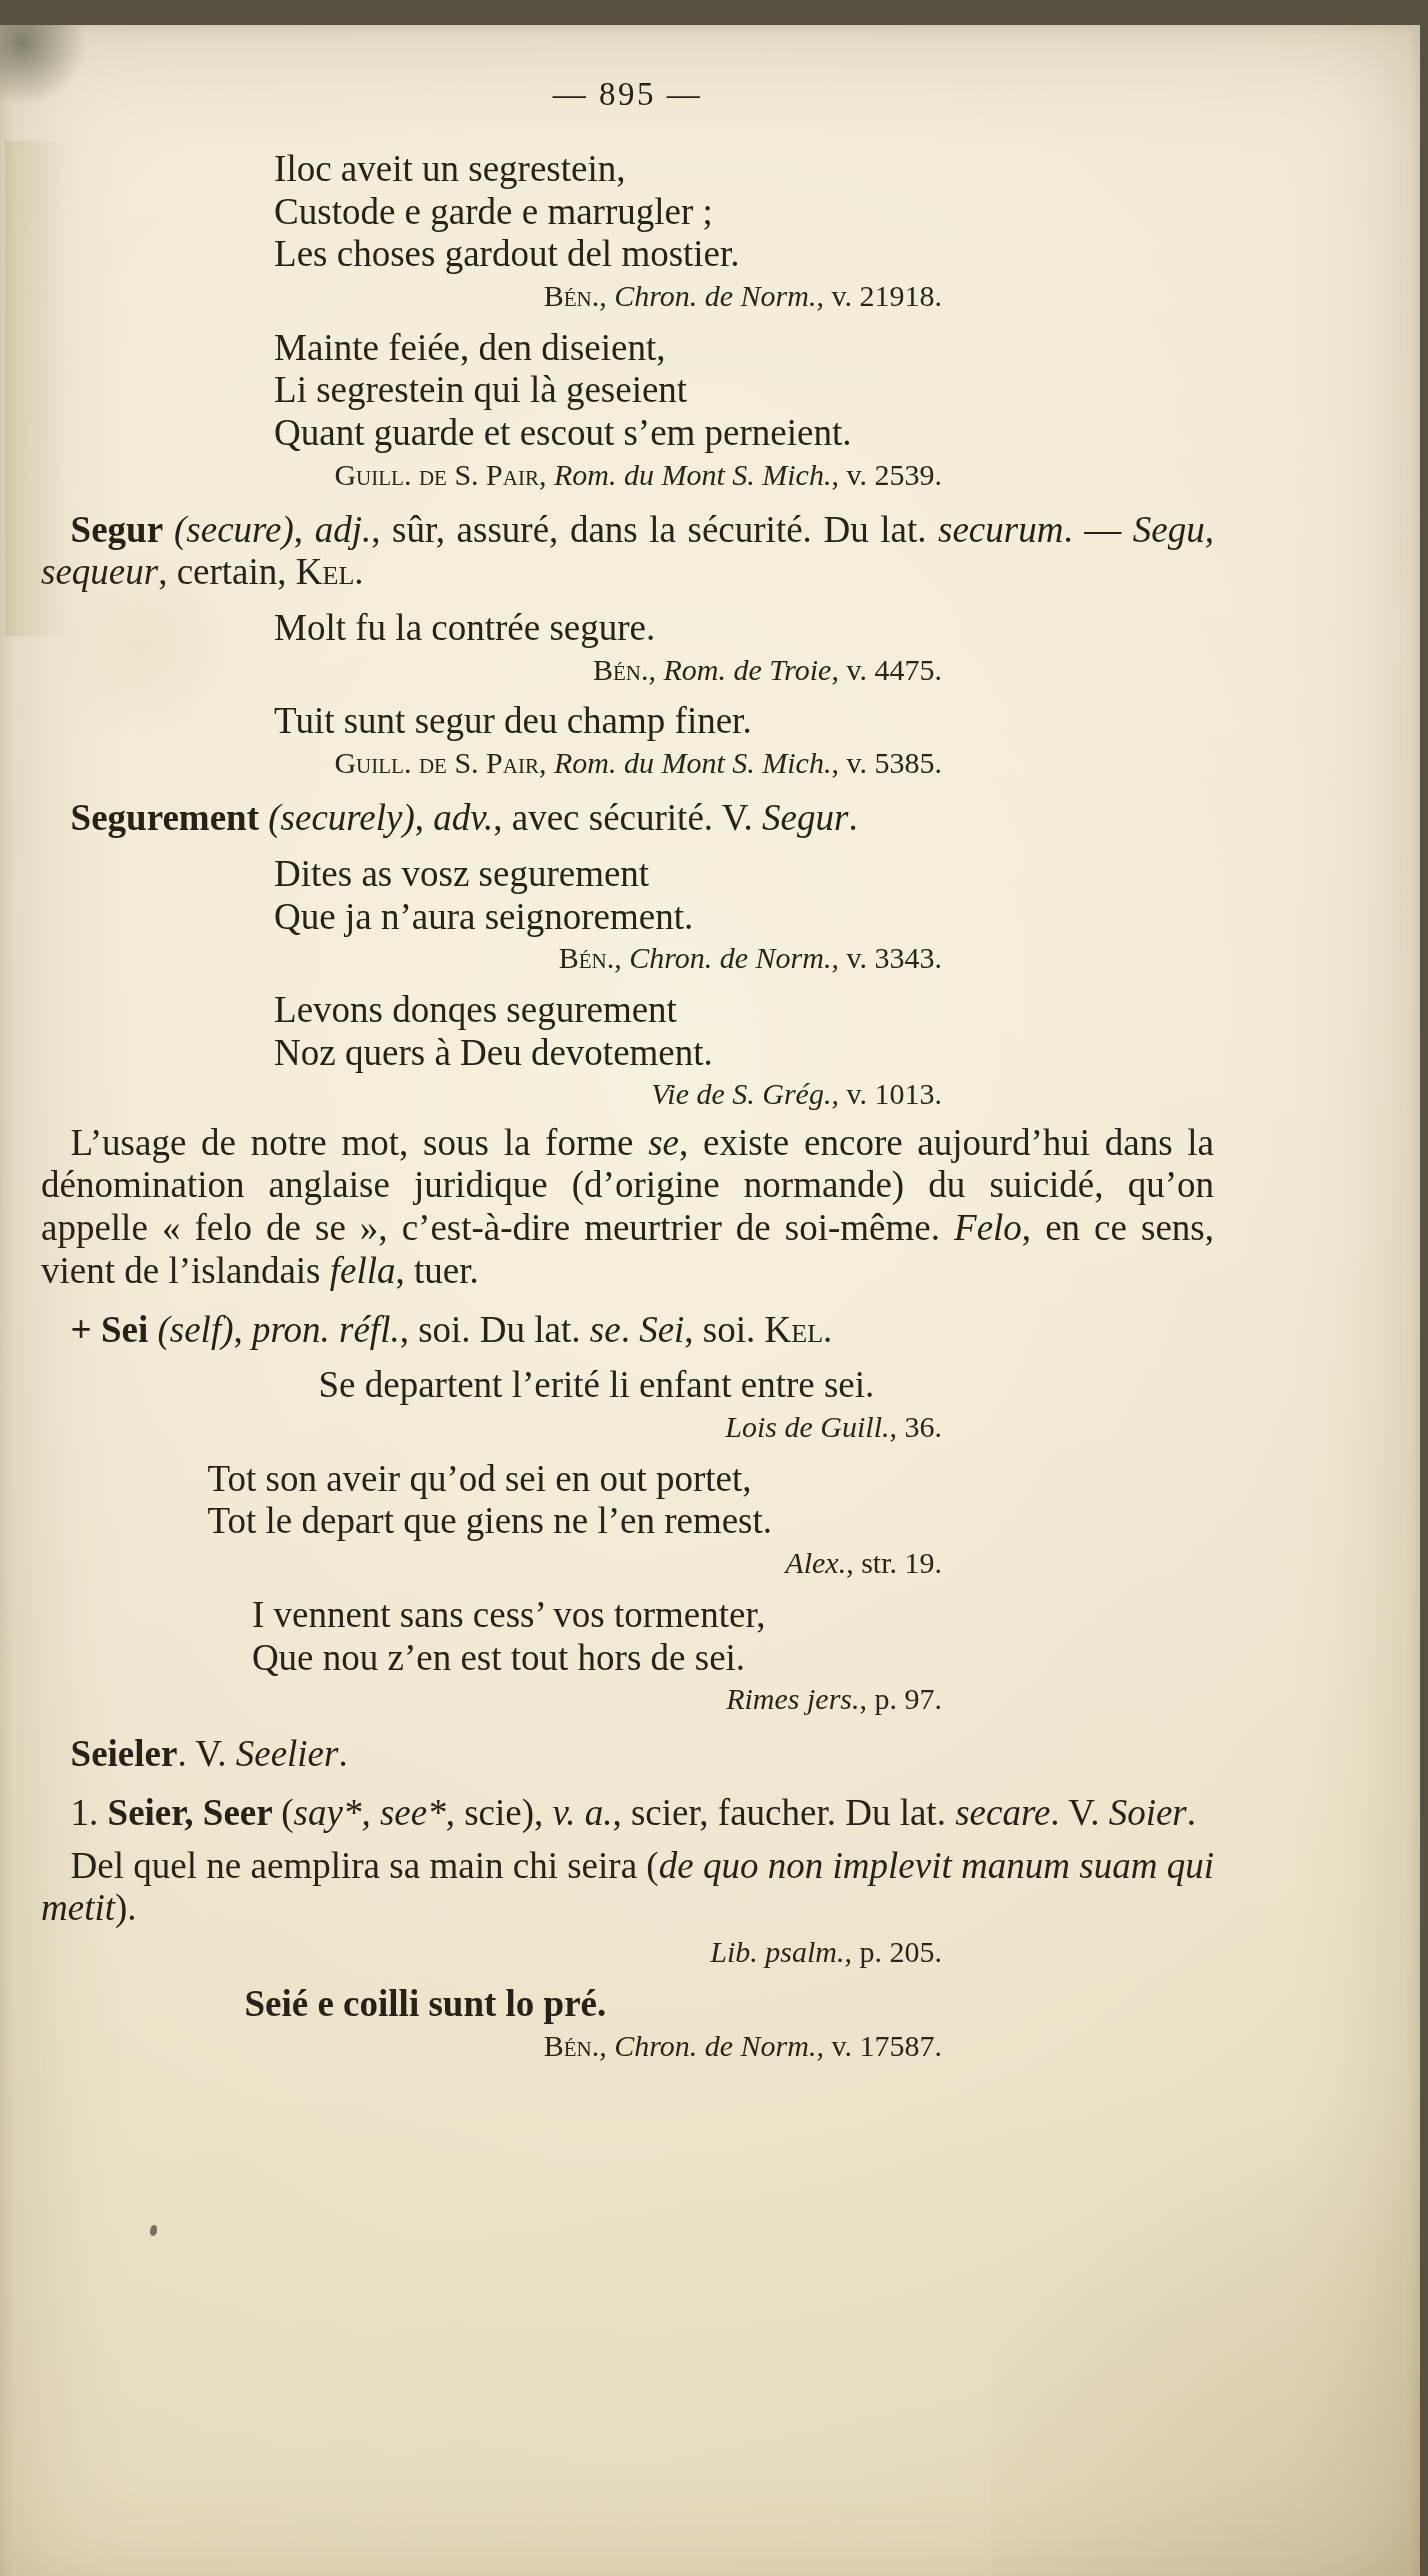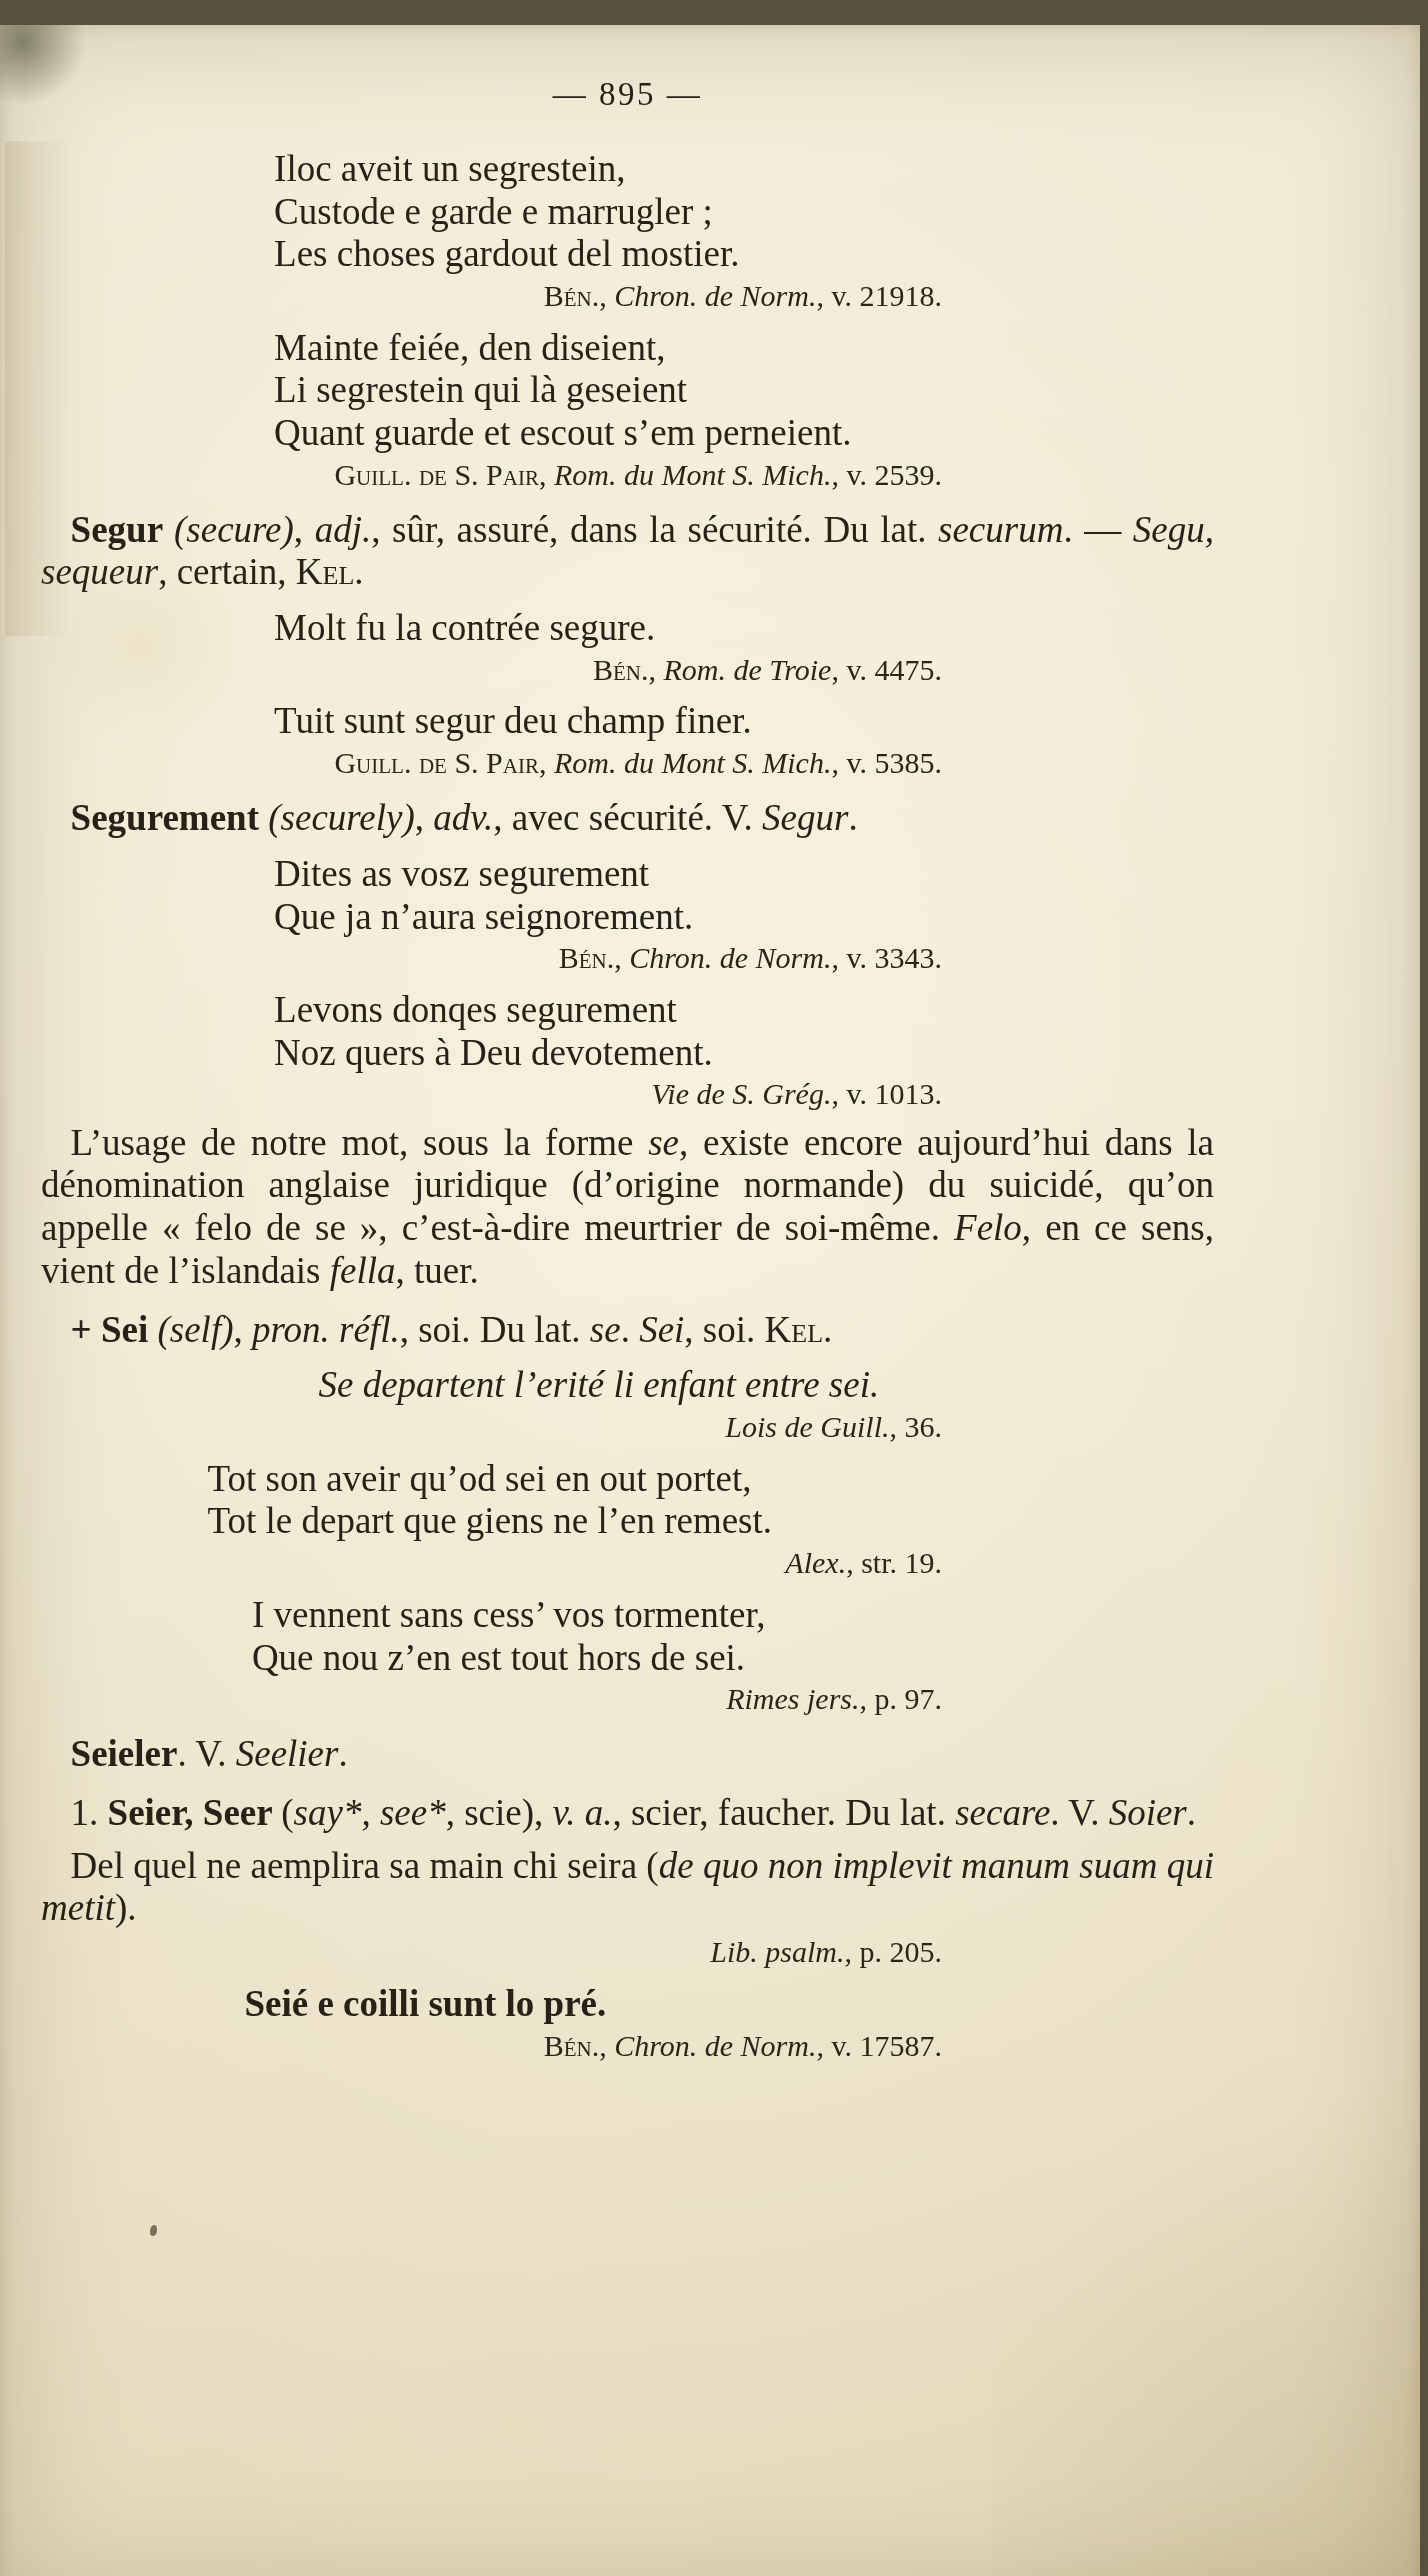--- a/index.html
+++ b/index.html
@@ -84,21 +84,21 @@
         <div class="vline">Que ja n’aura seignorement.</div>
       </div>
       <div class="block citation"><span class="sc">Bén., </span><i>Chron. de Norm.</i><span>, v. 3343.</span></div>
       <div class="block verse" style="margin-left: 6.3em;">
         <div class="vline">Levons donqes segurement</div>
         <div class="vline">Noz quers à Deu devotement.</div>
       </div>
       <div class="block citation"><i>Vie de S. Grég.</i><span>, v. 1013.</span></div>
       <div class="block para"><span>L’usage de notre mot, sous la forme </span><i>se</i><span>, existe encore aujourd’hui dans la dénomination anglaise juridique (d’origine normande) du suicidé, qu’on appelle « felo de se », c’est-à-dire meurtrier de soi-même. </span><i>Felo</i><span>, en ce sens, vient de l’islandais </span><i>fella</i><span>, tuer.</span></div>
       <div class="block entry"><b>+ Sei </b><i>(self)</i><span>, </span><i>pron. réfl.</i><span>, soi. Du lat. </span><i>se</i><span>. </span><i>Sei</i><span>, soi. </span><span class="sc">Kel</span><span>.</span></div>
-      <div class="block verse" style="margin-left: 7.5em; font-style: italic;">
+      <div class="block verse" style="margin-left: 7.5em;">
         <div class="vline">Se departent l’erité li enfant entre sei.</div>
       </div>
       <div class="block citation"><i>Lois de Guill.</i><span>, 36.</span></div>
       <div class="block verse" style="margin-left: 4.5em;">
         <div class="vline">Tot son aveir qu’od sei en out portet,</div>
         <div class="vline">Tot le depart que giens ne l’en remest.</div>
       </div>
       <div class="block citation"><i>Alex.</i><span>, str. 19.</span></div>
       <div class="block verse" style="margin-left: 5.7em;">
         <div class="vline">I vennent sans cess’ vos tormenter,</div>

